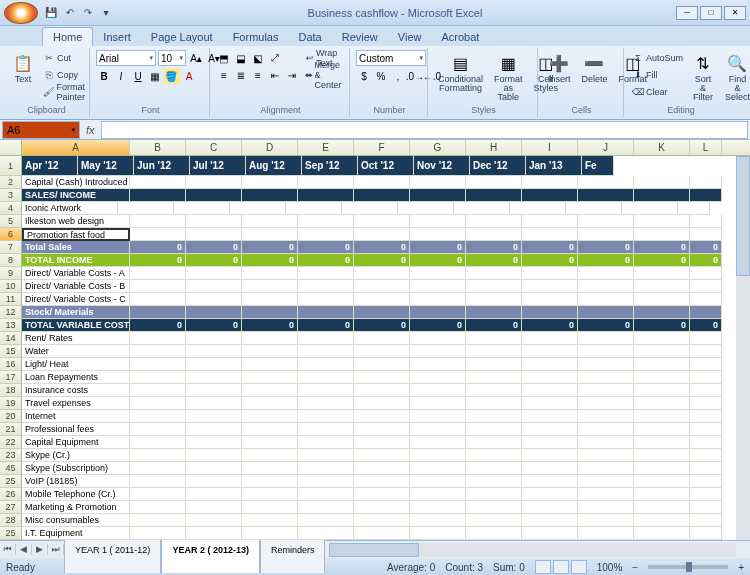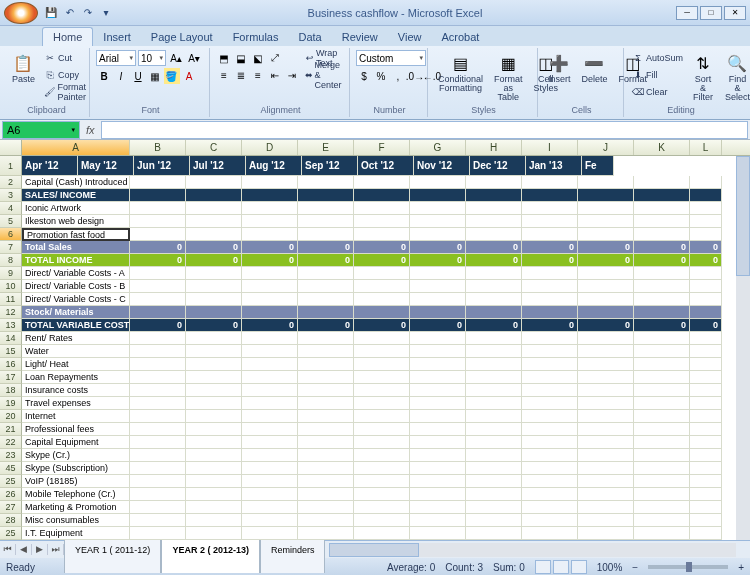--- a/index.html
+++ b/index.html
@@ -30,21 +30,21 @@
 .stack { display:flex; flex-direction:column; gap:1px; }
 .small-row { display:flex; align-items:center; gap:2px; font-size:9px; color:#2a3a5a; padding:0 2px; cursor:pointer; height:16px; }
 .small-row .ico { width:12px; height:12px; display:inline-flex; align-items:center; justify-content:center; font-size:9px; }
 .combo { height:16px; border:1px solid #9ab8dc; background:#fff; font-size:10px; padding:0 2px; display:flex; align-items:center; justify-content:space-between; }
 .combo .dd { font-size:7px; color:#555; margin-left:2px; }
 .btnrow { display:flex; gap:1px; }
 .sq { width:16px; height:16px; border:1px solid transparent; display:flex; align-items:center; justify-content:center; font-size:10px; cursor:pointer; }
 
 
 .fbar { height:20px; background:#e8eef5; border-bottom:1px solid #a8b8c8; display:flex; align-items:center; }
-.namebox { width:78px; height:18px; border:1px solid #9ab8dc; background:#22c55e; margin-left:2px; padding:0 4px; display:flex; align-items:center; justify-content:space-between; font-size:11px; }
+.namebox { width:78px; height:18px; border:1px solid #9ab8dc; background:#c2410c; margin-left:2px; padding:0 4px; display:flex; align-items:center; justify-content:space-between; font-size:11px; }
 .namebox .dd { font-size:7px; }
 .fx { margin:0 6px; font-style:italic; color:#555; font-size:11px; }
 .formula-input { flex:1; height:18px; border:1px solid #9ab8dc; background:#fff; margin-right:2px; }
 
 
 .grid-wrap { background:#fff; height:400px; overflow:hidden; position:relative; }
 .colhdrs { display:flex; height:16px; background:linear-gradient(#f8faf0,#e4e8d4); border-bottom:1px solid #b0b8a0; }
 .rowhdr-corner { width:22px; border-right:1px solid #b0b8a0; background:linear-gradient(#f8faf0,#e4e8d4); }
 .colhdr { border-right:1px solid #cacfb8; text-align:center; font-size:10px; color:#3a4a2a; display:flex; align-items:center; justify-content:center; }
 .colhdr.sel { background:linear-gradient(#fde0a8,#f8b848); }
@@ -107,21 +107,21 @@
     <div class="tab">Review</div>
     <div class="tab">View</div>
     <div class="tab">Acrobat</div>
   </div>
 
 <div class="ribbon">
   <div class="group" style="width:86px">
     <div class="group-body">
       <div class="big-btn">
         <span class="ico">📋</span>
-        <span class="lbl">Paste</span>
+        <span class="lbl">Text</span>
       </div>
       <div class="stack">
         <div class="small-row">
             <span class="ico">✂</span>
             <span>Cut</span>
           </div>
         <div class="small-row">
             <span class="ico">⎘</span>
             <span>Copy</span>
           </div>
@@ -130,21 +130,21 @@
             <span>Format Painter</span>
           </div>
       </div>
     </div>
     <div class="group-label">Clipboard</div>
   </div>
 
   <div class="group" style="width:118px">
     <div class="group-body" style="flex-direction:column;gap:2px">
       <div style="display:flex;gap:2px">
-        <div class="combo" style="width:40px">
+        <div class="combo" style="width:60px">
             <span>Arial</span>
             <span class="dd">▾</span>
           </div>
         <div class="combo" style="width:28px">
             <span>10</span>
             <span class="dd">▾</span>
           </div>
         <span class="sq">A▴</span>
         <span class="sq">A▾</span>
       </div>
@@ -338,21 +338,21 @@
         <div class="cell" style="width: 56px;"></div>
         <div class="cell" style="width: 56px;"></div>
         <div class="cell" style="width: 56px;"></div>
         <div class="cell" style="width: 56px;"></div>
         <div class="cell" style="width: 56px;"></div>
         <div class="cell" style="width: 56px;"></div>
         <div class="cell" style="width: 32px;"></div>
       </div>
       <div class="row">
         <div class="rowhdr">4</div>
-        <div class="cell" style="width: 108px;">Iconic Artwork</div>
+        <div class="cell" style="width: 96px;">Iconic Artwork</div>
         <div class="cell" style="width: 56px;"></div>
         <div class="cell" style="width: 56px;"></div>
         <div class="cell" style="width: 56px;"></div>
         <div class="cell" style="width: 56px;"></div>
         <div class="cell" style="width: 56px;"></div>
         <div class="cell" style="width: 56px;"></div>
         <div class="cell" style="width: 56px;"></div>
         <div class="cell" style="width: 56px;"></div>
         <div class="cell" style="width: 56px;"></div>
         <div class="cell" style="width: 56px;"></div>

